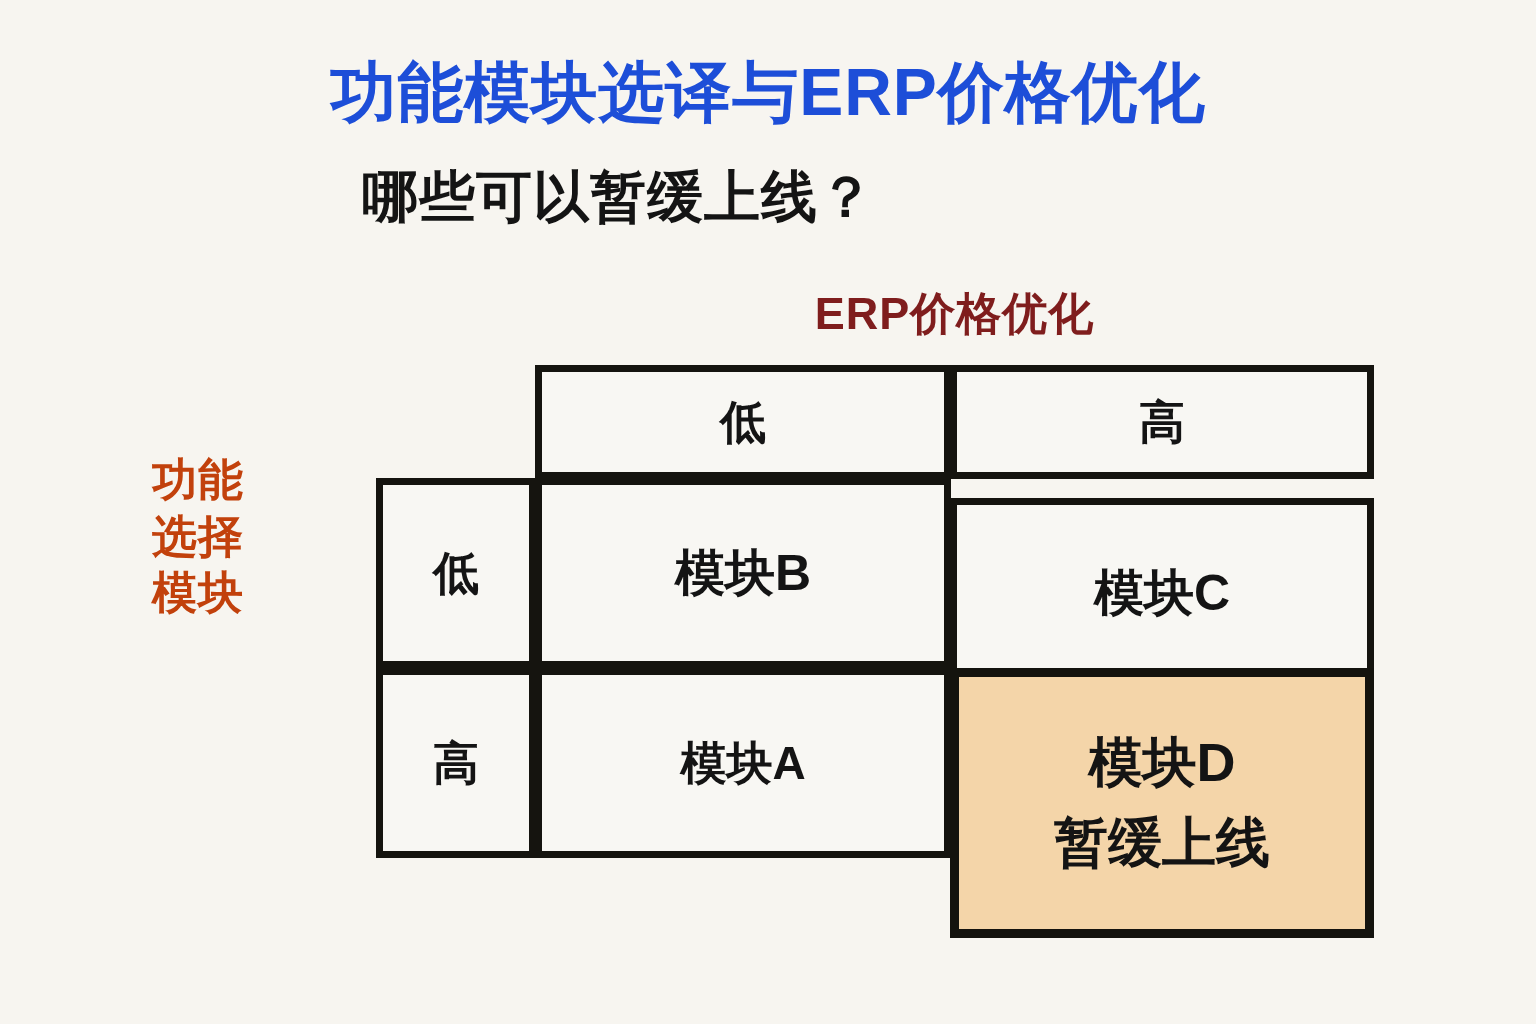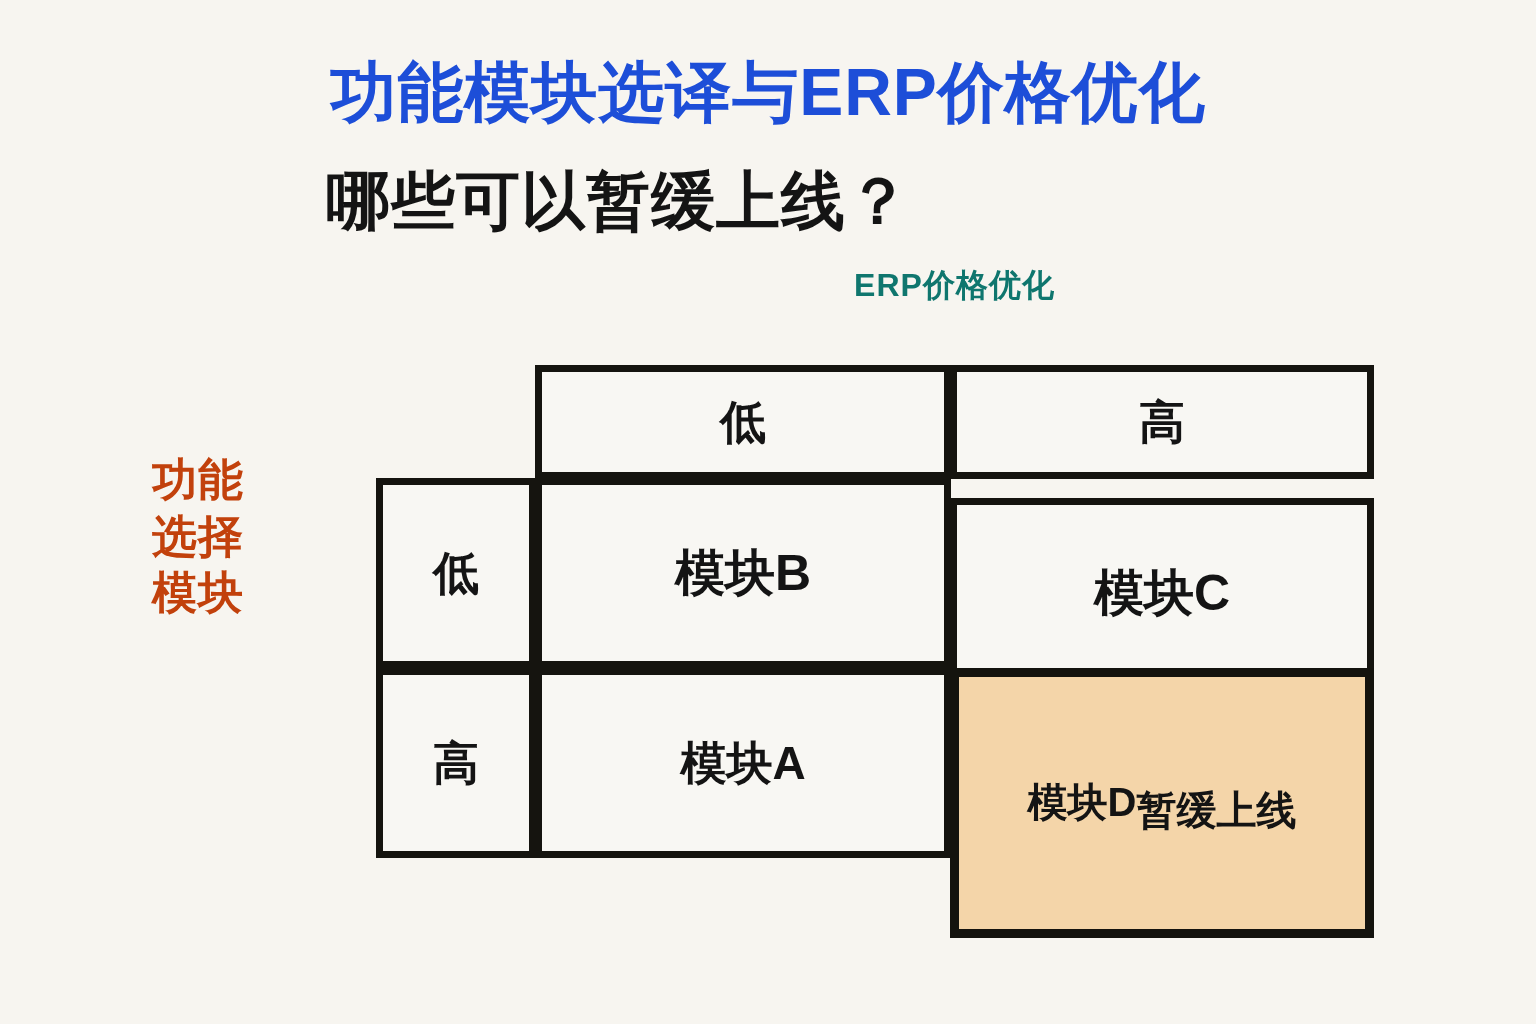--- a/index.html
+++ b/index.html
@@ -29,39 +29,39 @@
     line-height: 1.04;
     color: #1d4ed8;
     white-space: nowrap;
   }
   .subtitle {
     position: absolute;
     left: 0;
     top: 168px;
     width: 1237px;
     text-align: center;
-    font-size: 64px;
+    font-size: 56px;
     font-weight: 800;
     letter-spacing: 1px;
     line-height: 1.05;
     color: #141414;
     white-space: nowrap;
   }
 
   
   .col-axis-title {
     position: absolute;
     left: 535px;
-    top: 264px;
+    top: 284px;
     width: 839px;
     text-align: center;
-    font-size: 32px;
+    font-size: 45px;
     font-weight: 800;
     letter-spacing: 1px;
-    color: #0f766e;
+    color: #7f1d1d;
     white-space: nowrap;
   }
 
   
   .row-axis-title {
     position: absolute;
     left: 152px;
     top: 452px;
     width: 215px;
     text-align: left;
@@ -104,24 +104,24 @@
   .cell-b { left: 535px; top: 478px; width: 416px; height: 190px; font-size: 50px; }
   .cell-c { left: 950px; top: 498px; width: 424px; height: 190px; font-size: 50px; }
   .cell-a { left: 535px; top: 668px; width: 416px; height: 190px; font-size: 46px; }
 
   
   .cell-d {
     left: 950px;
     top: 668px;
     width: 424px;
     height: 270px;
-    font-size: 40px;
+    font-size: 54px;
     background: #F4D5A9;
     border: 9px solid #14130E;
-    flex-direction: row;
+    flex-direction: column;
     z-index: 5;
   }
   .cell-d .d-line { display: block; }
   .cell-d .d-line-2 { margin-top: 16px; }
 </style>
 </head>
 <body>
 
 <div class="title">功能模块选译与ERP价格优化</div>
 

